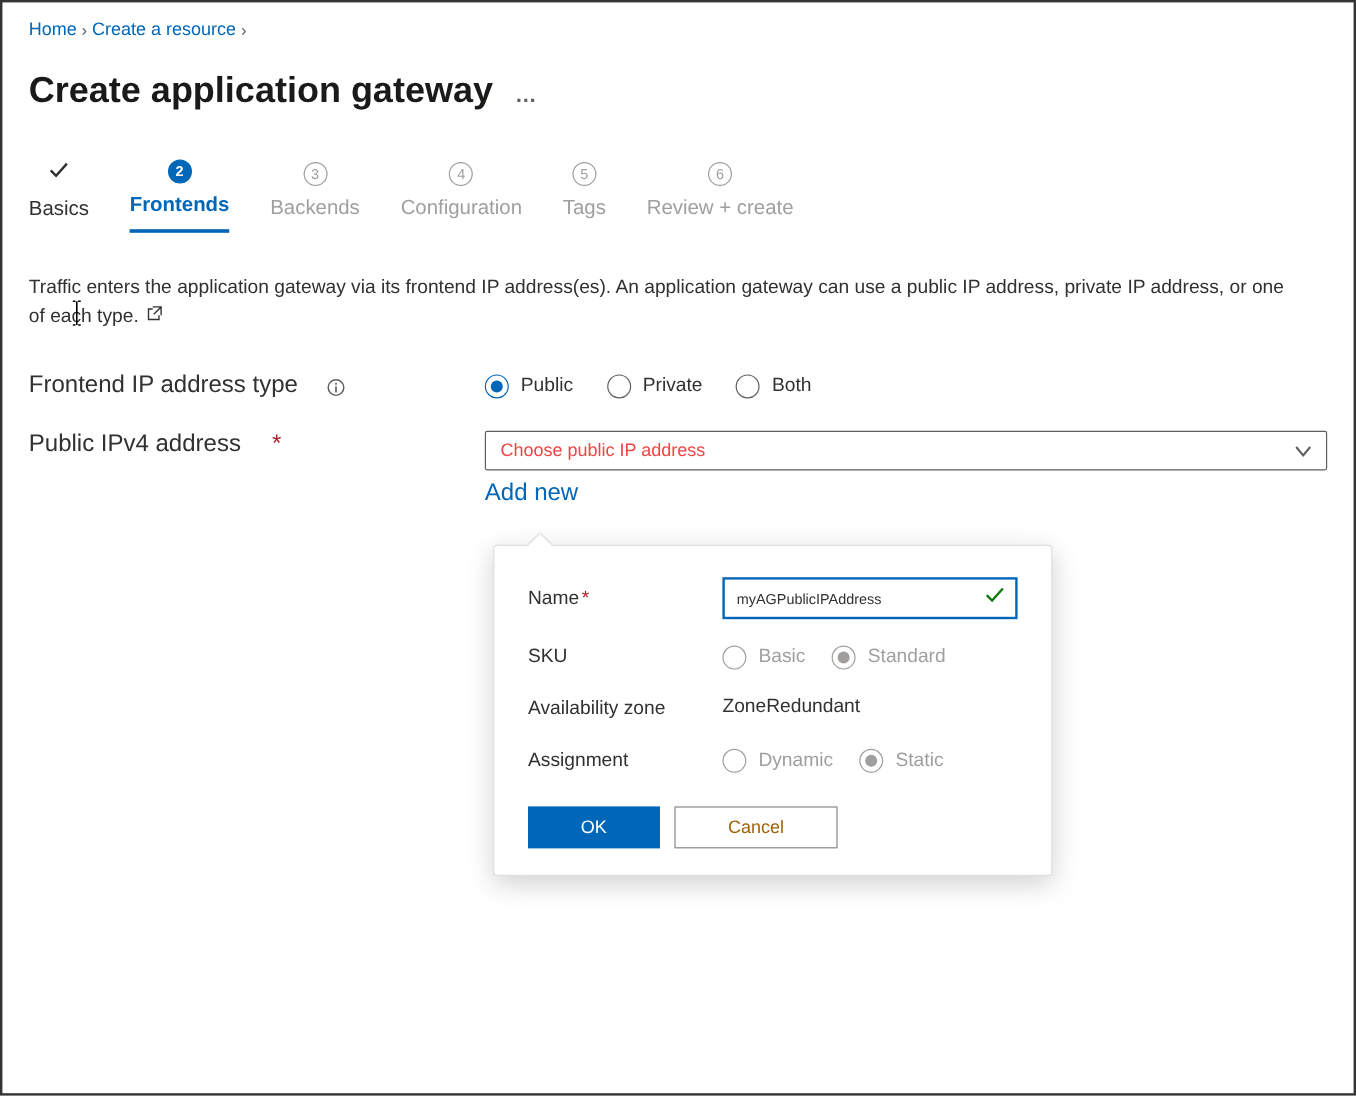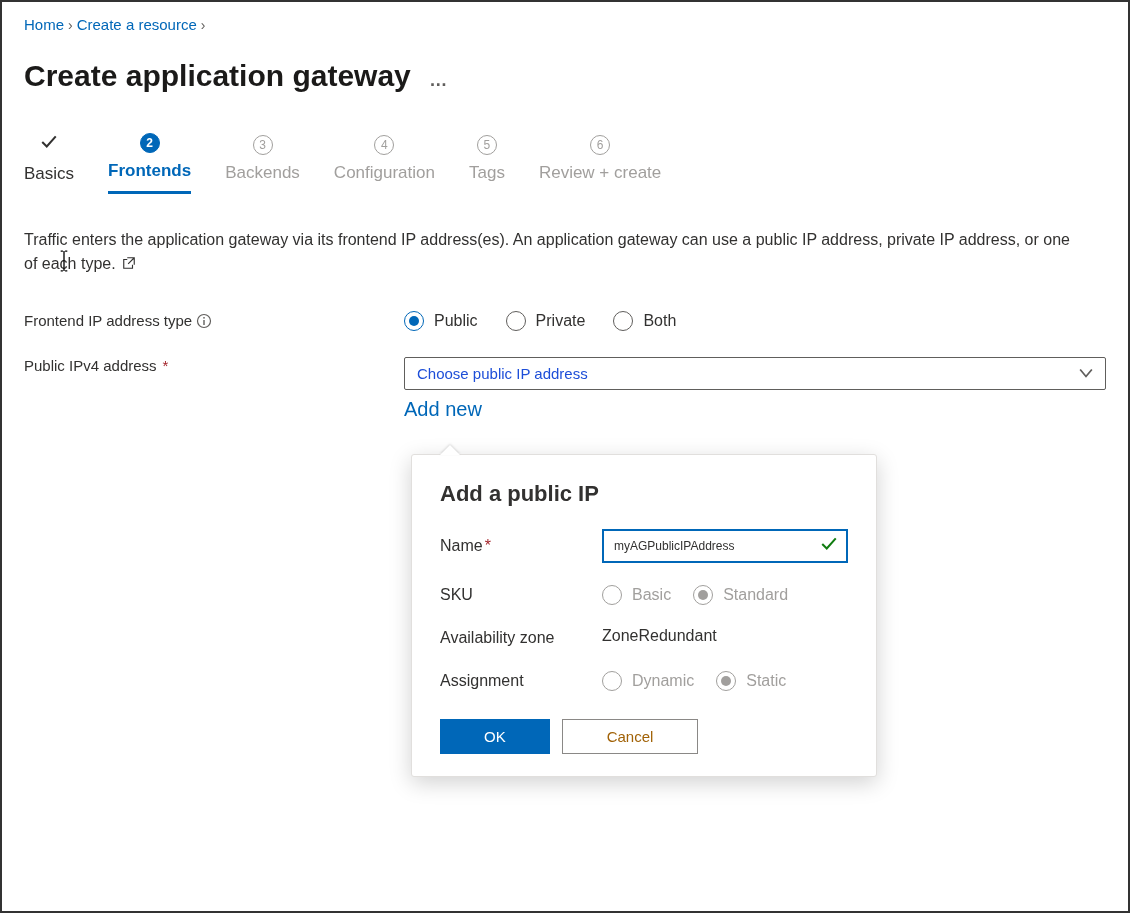--- a/index.html
+++ b/index.html
@@ -70,24 +70,24 @@
     max-width: 1060px;
   }
   .ext-link-ic { display:inline-block; vertical-align:middle; margin-left:2px;}
   .form-row {
     display: flex;
     align-items: center;
     margin-bottom: 26px;
   }
   .form-label {
     width: 380px;
-    font-size: 15px;
+    font-size: 20px;
     display:flex;
     align-items:center;
-    gap:4px;
+    gap:24px;
   }
   .info-ic { width:16px; height:16px; }
   .radio-group { display:flex; gap:28px; align-items:center; font-size:16px;}
   .radio { display:flex; align-items:center; gap:10px; cursor:pointer;}
   .radio-outer {
     width:20px; height:20px; border-radius:50%; border:1.5px solid #605e5c;
     display:flex; align-items:center; justify-content:center;
   }
   .radio.selected .radio-outer { border-color:#0067b8; }
   .radio-inner { width:10px; height:10px; border-radius:50%; background:#0067b8; display:none;}
@@ -95,21 +95,21 @@
   .radio.disabled .radio-outer { border-color:#a19f9d; }
   .radio.disabled.selected .radio-inner { background:#a19f9d; }
   .radio.disabled { color:#a19f9d; cursor:default;}
   .req-star { color:#a4262c; margin-left:2px;}
   .select-box {
     flex:1; max-width:702px;
     border:1px solid #605e5c;
     border-radius:2px;
     padding:7px 12px;
     font-size:15px;
-    color:#1d4ed8;
+    color:#ef4444;
     display:flex;
     justify-content:space-between;
     align-items:center;
     cursor:pointer;
   }
   .chev-down { width:14px; height:14px; }
   .add-new-link {
     display:block; margin-left:380px; margin-top:-18px;
     color:#0067b8; font-size:20px; cursor:pointer; position:relative; z-index:3;
   }
@@ -256,21 +256,20 @@
     <span class="chev-down">
       <svg viewBox="0 0 12 12" width="14" height="14">
           <path d="M1 3 L6 9 L11 3" stroke="#605e5c" stroke-width="1.5" fill="none"></path>
         </svg>
     </span>
   </div>
 </div>
 <span class="add-new-link">Add new</span>
 
 <div class="callout">
-  <h2>Add a public IP</h2>
 
   <div class="c-row">
     <div class="c-label">
       <span>Name</span><span class="req-star">*</span>
     </div>
     <div class="c-input-wrap">
       <input class="c-input" value="myAGPublicIPAddress" style="">
       <span class="valid-check">
         <svg width="18" height="18" viewBox="0 0 16 16">
             <path d="M2 8 L6 12 L14 3" stroke="#107c10" stroke-width="1.8" fill="none"></path>

